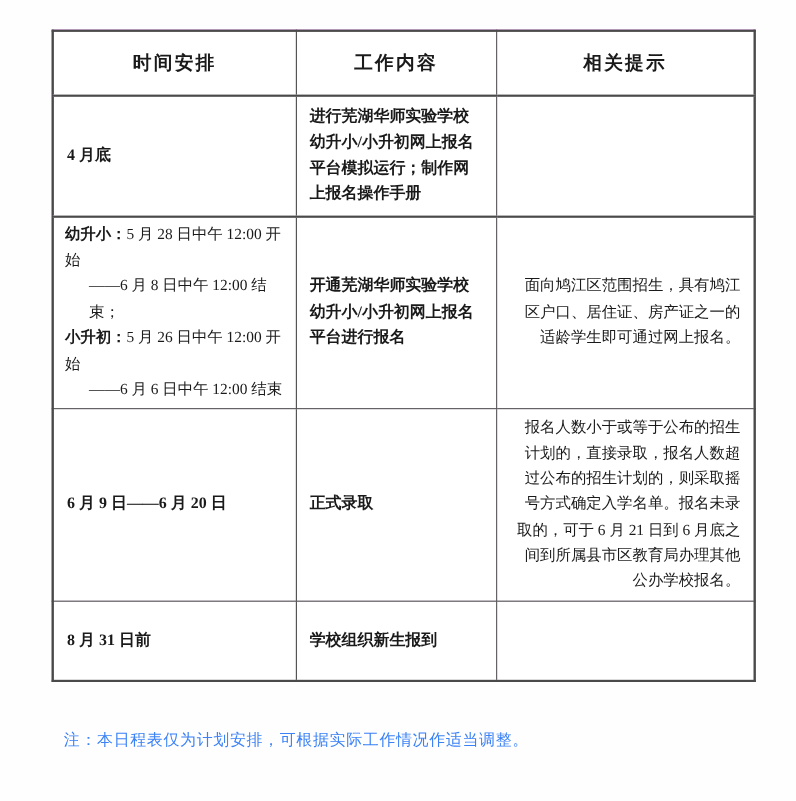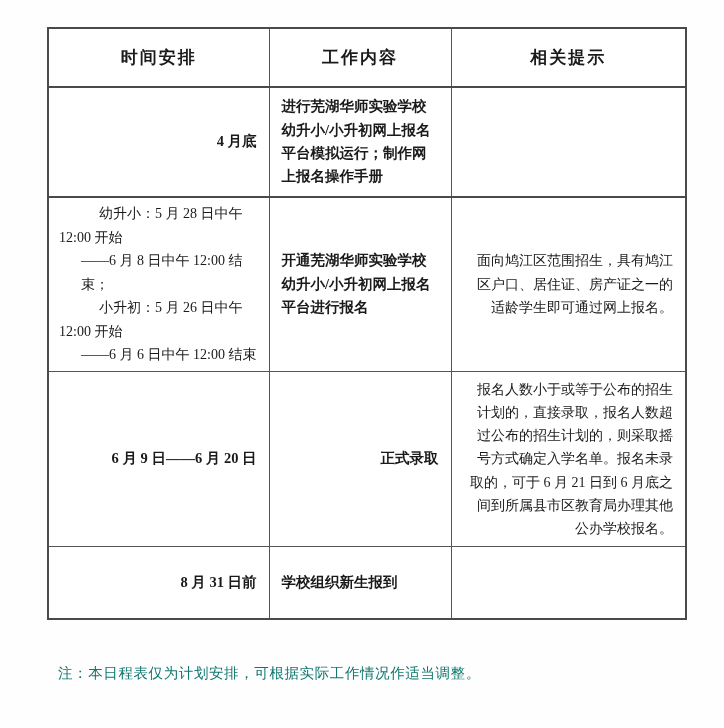--- a/index.html
+++ b/index.html
@@ -64,21 +64,21 @@
   }
 
   .cell-inner {
     padding: 6px 12px;
     font-size: 14.5px;
     line-height: 1.62;
     font-weight: bold;
   }
 
   .cell-center {
-    text-align: right;
+    text-align: left;
   }
   .cell-left {
     text-align: left;
   }
 
   
   tr.r1 td { height: 108px; }
   tr.r2 td { height: 101px; }
   tr.r3 td { height: 129px; }
   tr.r4 td { height: 157px; }
@@ -86,22 +86,21 @@
 
   tr.r3 td { border-top: 2px solid #4a4a4a; }
 
   .date-lines {
     text-align: left;
     padding: 4px 8px 4px 10px;
     font-size: 14px;
     line-height: 1.68;
   }
   .date-lines .lbl {
-    font-weight: normal;
-    margin-left: 40px;
+    font-weight: bold;
   }
   .date-lines .ln-indent {
     display: block;
     padding-left: 22px;
   }
   .date-lines .ln {
     display: block;
   }
 
   .para {
@@ -111,21 +110,21 @@
     padding: 6px 12px 6px 13px;
   }
 
   .footnote {
     position: absolute;
     left: 58px;
     top: 663px;
     font-size: 14.5px;
     letter-spacing: 0.6px;
     line-height: 1.5;
-    color: #0f766e;
+    color: #3b82f6;
     white-space: nowrap;
   }
 
   
   .page, .schedule-table, .footnote {
     -webkit-font-smoothing: antialiased;
   }
 </style>
 </head>
 <body>

